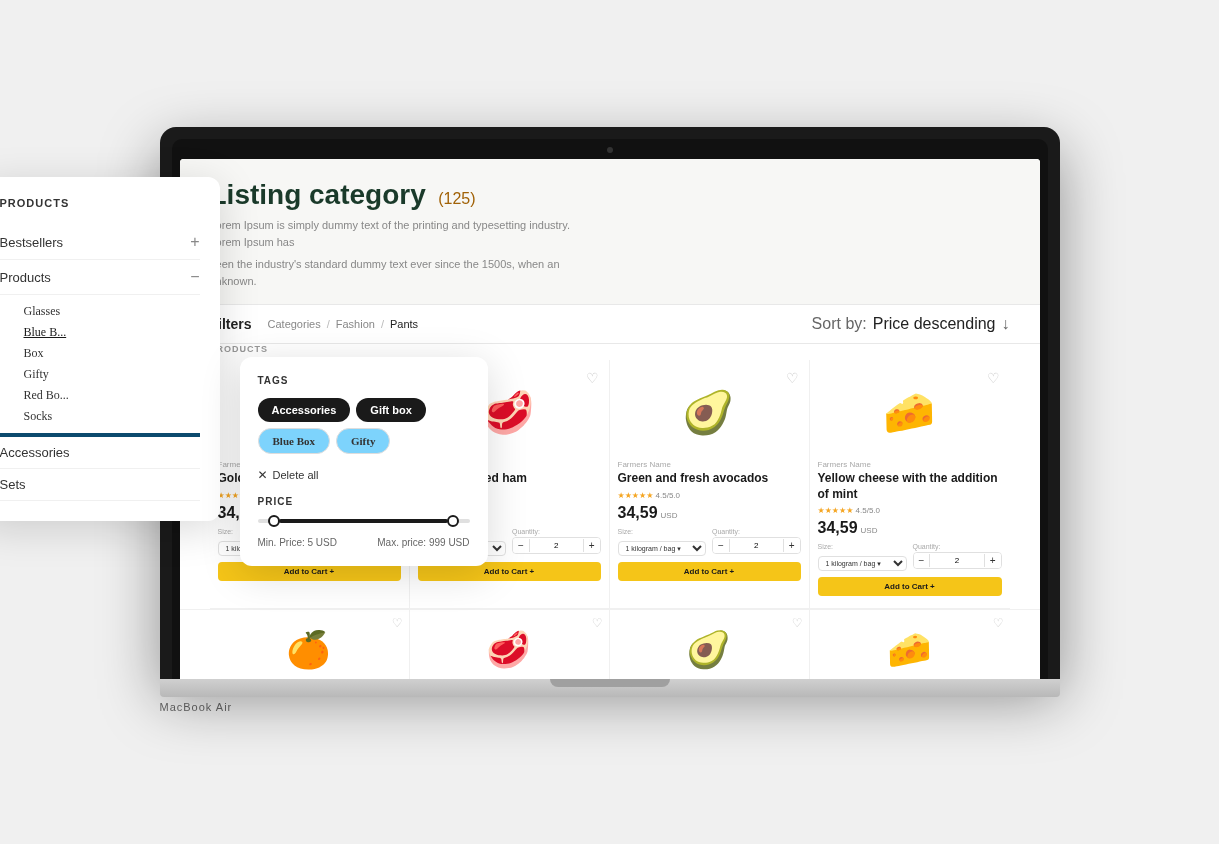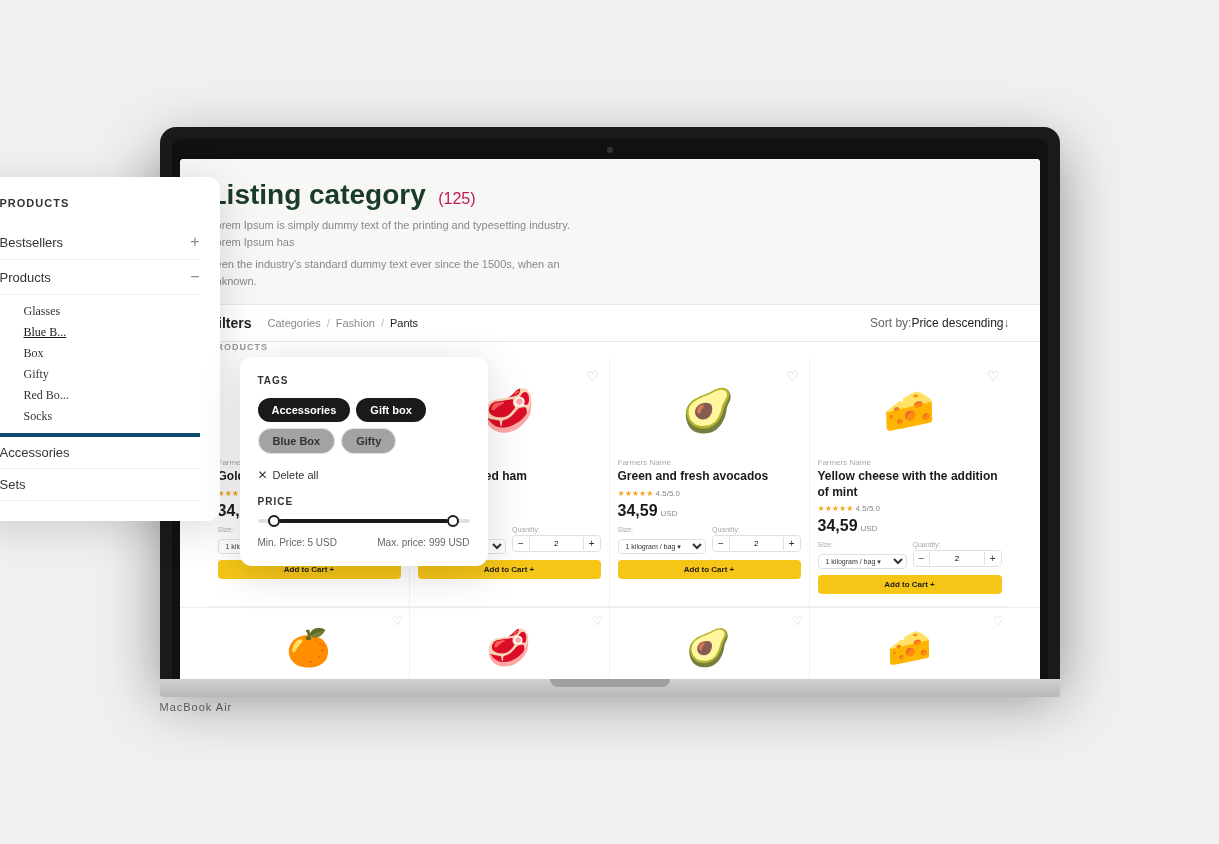--- a/index.html
+++ b/index.html
@@ -117,21 +117,21 @@
     }
     .listing-title {
       font-size: 28px;
       font-weight: 800;
       color: #1a3a2a;
       display: inline;
     }
     .listing-count {
       font-size: 16px;
       font-weight: 400;
-      color: #be185d;
+      color: #a16207;
       margin-left: 8px;
     }
     .listing-desc {
       font-size: 11px;
       color: #888;
       margin-top: 6px;
       line-height: 1.5;
       max-width: 380px;
     }
 
@@ -156,21 +156,22 @@
       gap: 6px;
       font-size: 11px;
       color: #888;
       flex: 1;
     }
     .breadcrumb-sep { color: #bbb; }
     .breadcrumb-active { color: #222; font-weight: 500; }
     .sort-area {
       display: flex;
       align-items: center;
-      font-size: 12px;
+      gap: 6px;
+      font-size: 16px;
       color: #666;
     }
     .sort-value { font-weight: 500; color: #222; }
     .products-label {
       font-size: 9px;
       font-weight: 700;
       color: #999;
       letter-spacing: 1px;
       padding: 0 30px 6px 30px;
       background: white;
@@ -396,23 +397,24 @@
       border-radius: 20px;
       font-size: 11px;
       font-weight: 600;
       cursor: pointer;
     }
     .tag-filled {
       background: #1a1a1a;
       color: white;
     }
     .tag-outline {
-      background: #a3a3a3;
+      background: #7dd3fc;
       color: #333;
       border: 1.5px solid #ddd;
+      font-family: Liberation Serif, serif;
     }
 
     .delete-all-btn {
       display: flex;
       align-items: center;
       gap: 5px;
       font-size: 11px;
       color: #333;
       background: none;
       border: none;

